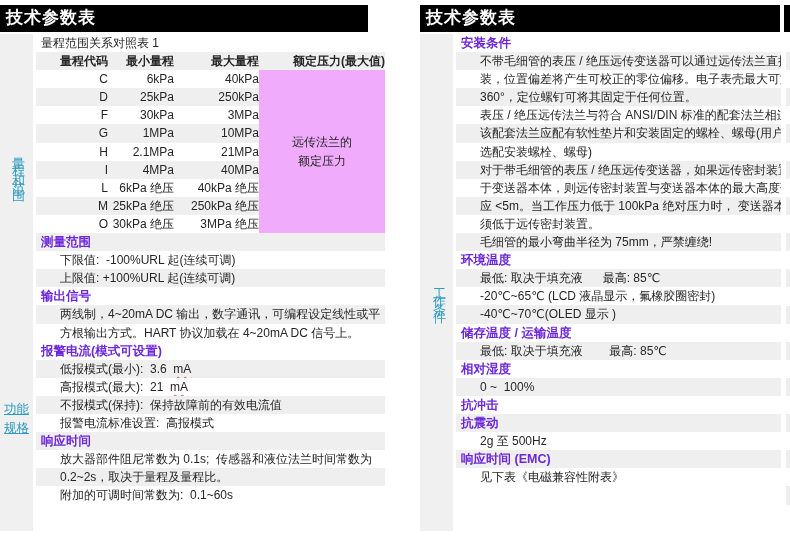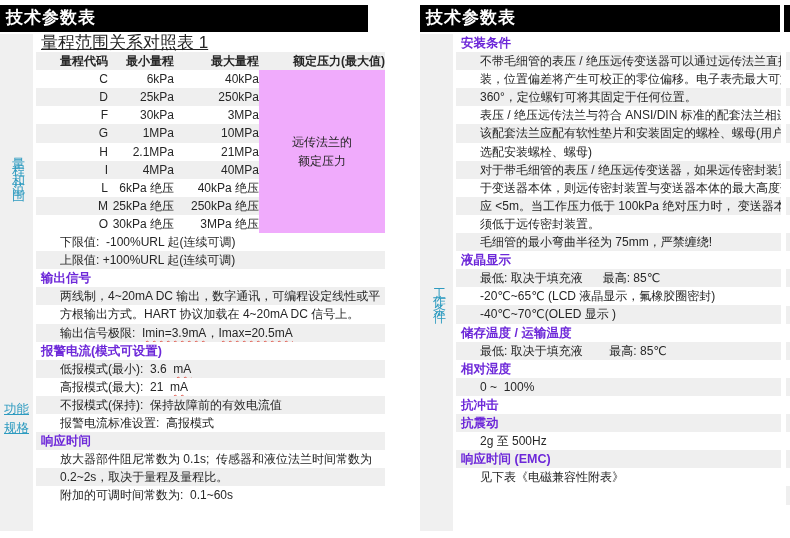--- a/index.html
+++ b/index.html
@@ -37,21 +37,21 @@
   #lbl-range{left:9px;top:113px;font-size:13px;letter-spacing:8px;}
   #lbl-func{left:4px;top:366px;width:27px;font-size:12.5px;line-height:19px;text-decoration:underline;}
   #lbl-work{left:10px;top:243px;font-size:13px;letter-spacing:8px;}
 
   .content{position:absolute;top:30px;font-size:12px;line-height:18.1px;}
   .panel.left  .content{left:36px;width:349px;}
   .panel.right .content{left:36px;width:325px;}
 
   .row{height:18.1px;white-space:pre;overflow:hidden;box-sizing:border-box;}
   .row.alt{background:var(--row-stripe);}
-  .caption{padding-left:5px;font-size:17px;text-decoration:underline;}
+  .caption{padding-left:5px;font-size:12px;}
   .sec-h{padding-left:5px;font-weight:700;font-size:12.5px;color:#6d28d9;}
   .line{padding-left:24px;}
 
   .thead,.trow{display:grid;grid-template-columns:72px 66px 85px 1fr;text-align:right;}
   .thead{font-weight:700;}
   .merged{
     position:absolute;left:223px;top:36.2px;width:126px;height:162.9px;background:#f0abfc;
     display:flex;flex-direction:column;align-items:center;justify-content:center;
     line-height:19px;font-size:12px;
   }
@@ -158,37 +158,37 @@
         </div>
 
       <div class="merged">
         <div>远传法兰的</div>
         <div>额定压力</div>
       </div>
 
       <div>
 
           <section class="sec">
+            <div class="row sec-h alt">测量范围</div>
             <div>
 
                 <div class="row line"><span>下限值:  -100%URL 起(连续可调)</span><span></span></div>
 
                 <div class="row line alt"><span>上限值: +100%URL 起(连续可调)</span><span></span></div>
               </div>
           </section>
 
           <section class="sec">
             <div class="row sec-h">输出信号</div>
             <div>
 
                 <div class="row line alt"><span>两线制，4~20mA DC 输出，数字通讯，可编程设定线性或平</span><span></span></div>
 
                 <div class="row line"><span>方根输出方式。HART 协议加载在 4~20mA DC 信号上。</span><span></span></div>
 
-                <div class="row line alt"><span></span><span><span>输出信号极限:  </span><span class="wavy">Imin=3.9mA</span><span>，</span><span class="wavy">Imax=20.5mA</span></span></div>
               </div>
           </section>
 
           <section class="sec">
             <div class="row sec-h">报警电流(模式可设置)</div>
             <div>
 
                 <div class="row line alt"><span></span><span><span>低报模式(最小):  3.6  </span><span class="wavy">mA</span></span></div>
 
                 <div class="row line"><span></span><span><span>高报模式(最大):  21  </span><span class="wavy">mA</span></span></div>
@@ -249,21 +249,21 @@
 
                 <div class="row line alt"><span>应 &lt;5m。当工作压力低于 100kPa 绝对压力时， 变送器本体必</span><span></span></div>
 
                 <div class="row line"><span>须低于远传密封装置。</span><span></span></div>
 
                 <div class="row line alt"><span>毛细管的最小弯曲半径为 75mm，严禁缠绕!</span><span></span></div>
               </div>
           </section>
 
           <section class="sec">
-            <div class="row sec-h">液晶显示</div>
+            <div class="row sec-h">环境温度</div>
             <div>
 
                 <div class="row line alt"><span>最低: 取决于填充液      最高: 85℃</span><span></span></div>
 
                 <div class="row line"><span>-20℃~65℃ (LCD 液晶显示，氟橡胶圈密封)</span><span></span></div>
 
                 <div class="row line alt"><span>-40℃~70℃(OLED 显示 )</span><span></span></div>
               </div>
           </section>
 

